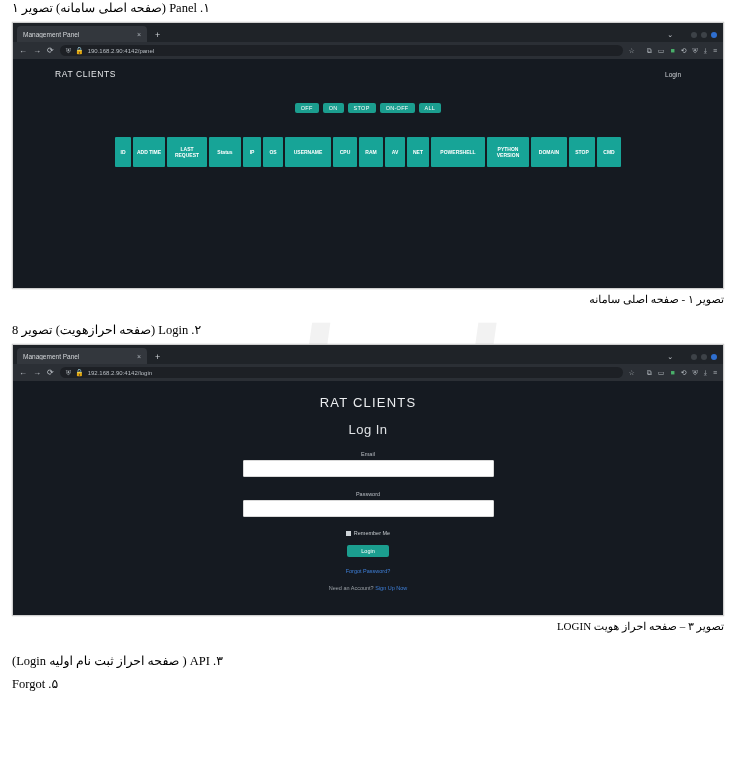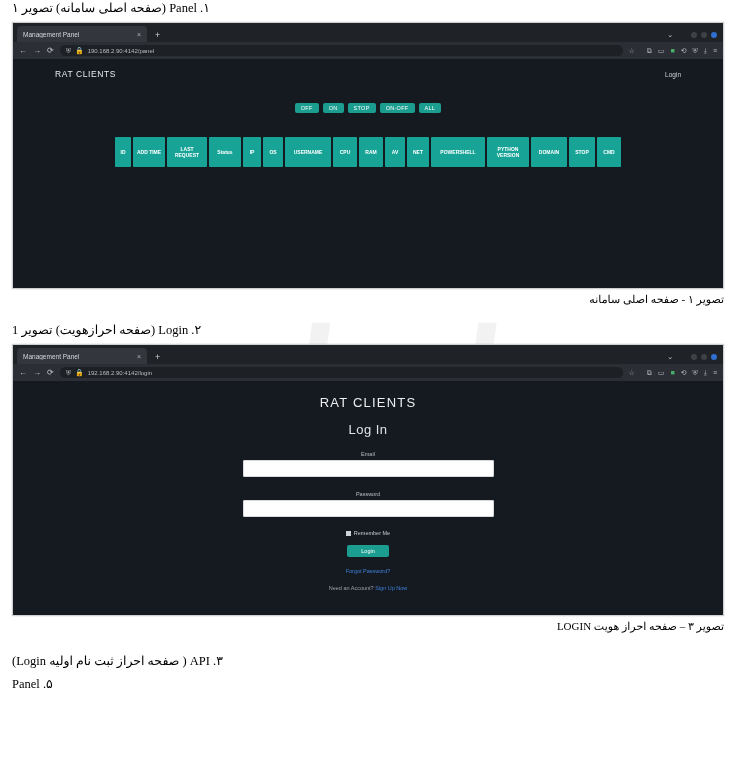--- a/index.html
+++ b/index.html
@@ -360,21 +360,21 @@
         <span class="th" style="width:18px">CMD</span>
       </div>
     </div>
   </div>
   <p class="fig-caption">تصویر ۱ - صفحه اصلی سامانه</p>
 
   <div class="spacer-md"></div>
 
   <p class="rtl-line">
     <span class="num">۲</span>.
-    <span>Login (صفحه احرازهویت) تصویر 1</span>
+    <span>Login (صفحه احرازهویت) تصویر 8</span>
   </p>
 
   <div class="browser">
     <div class="tabstrip">
       <div class="tab">
         <span class="tab-title">Management Panel</span>
         <span class="tab-close">×</span>
       </div>
       <span class="tab-new">+</span>
       <div class="win-controls">
@@ -432,17 +432,17 @@
   </div>
   <p class="fig-caption">تصویر ۳ – صفحه احراز هویت LOGIN</p>
 
   <div class="tail">
     <p class="rtl-line">
       <span class="num">۳</span>.
       <span>API ( صفحه احراز ثبت نام اولیه Login)</span>
     </p>
     <p class="rtl-line">
       <span class="num">۵</span>.
-      <span>Panel</span>
+      <span>Forgot</span>
     </p>
   </div>
 
 </div>
 
 </body></html>

